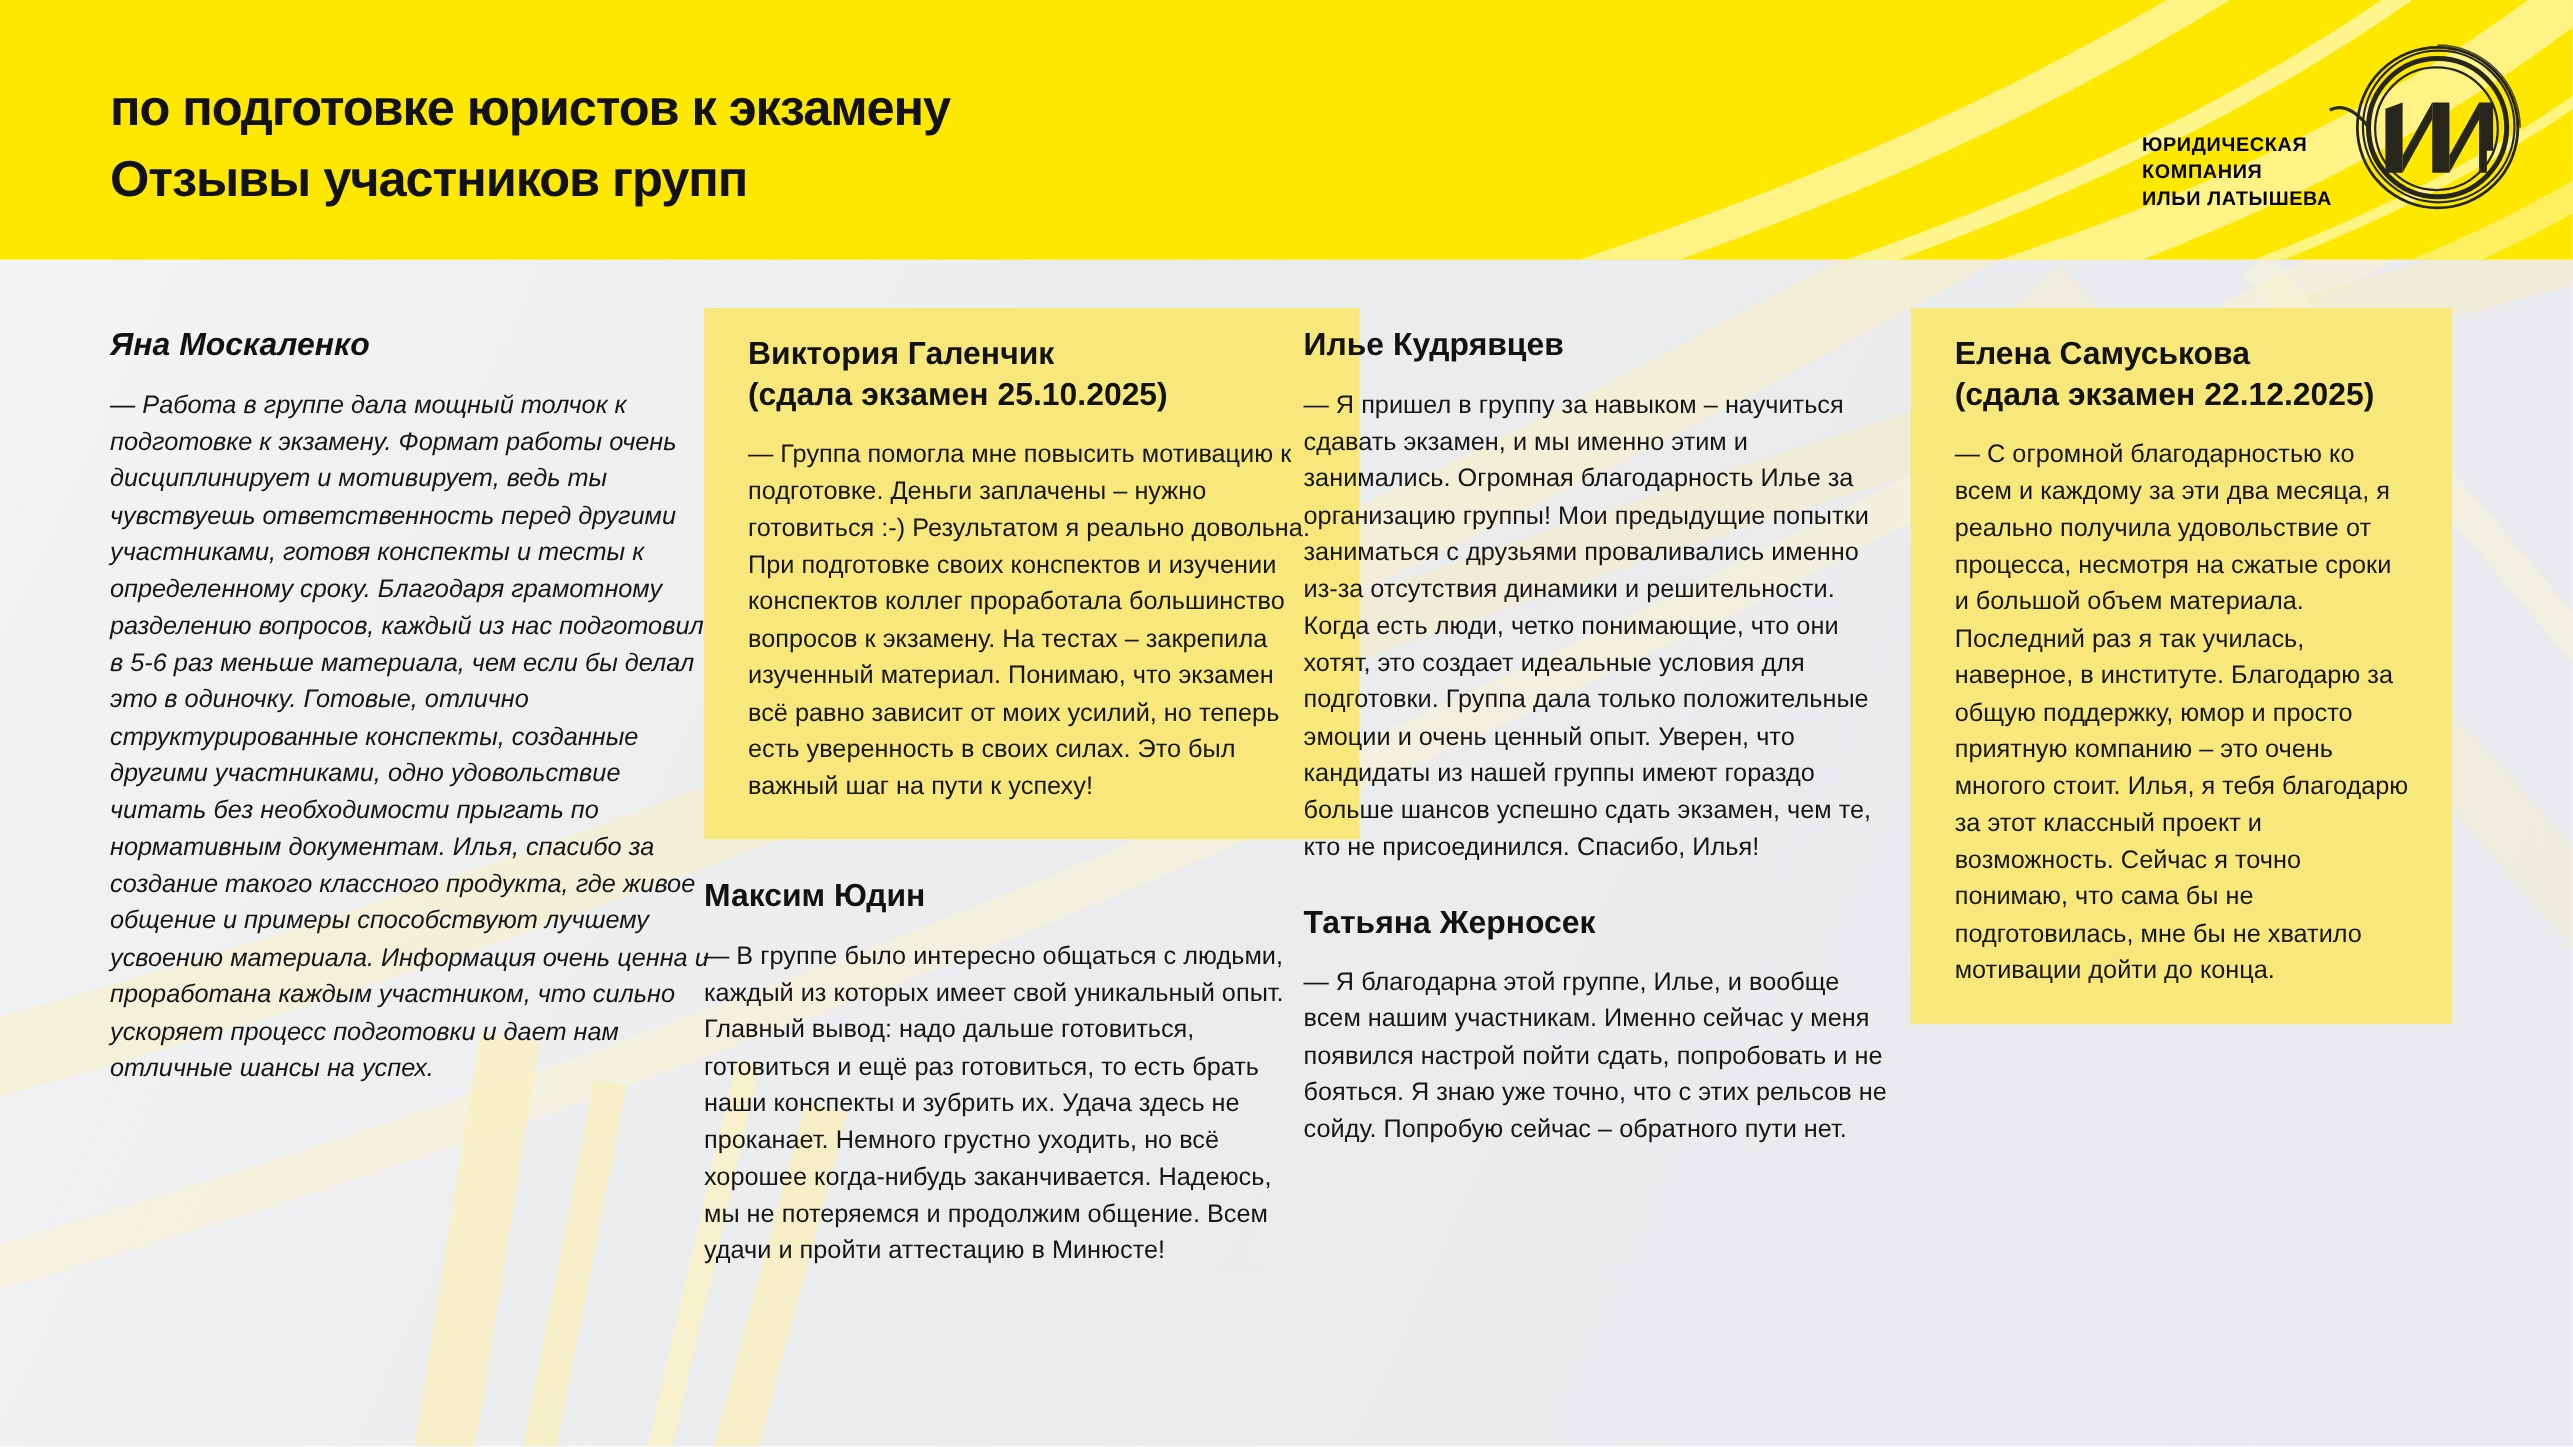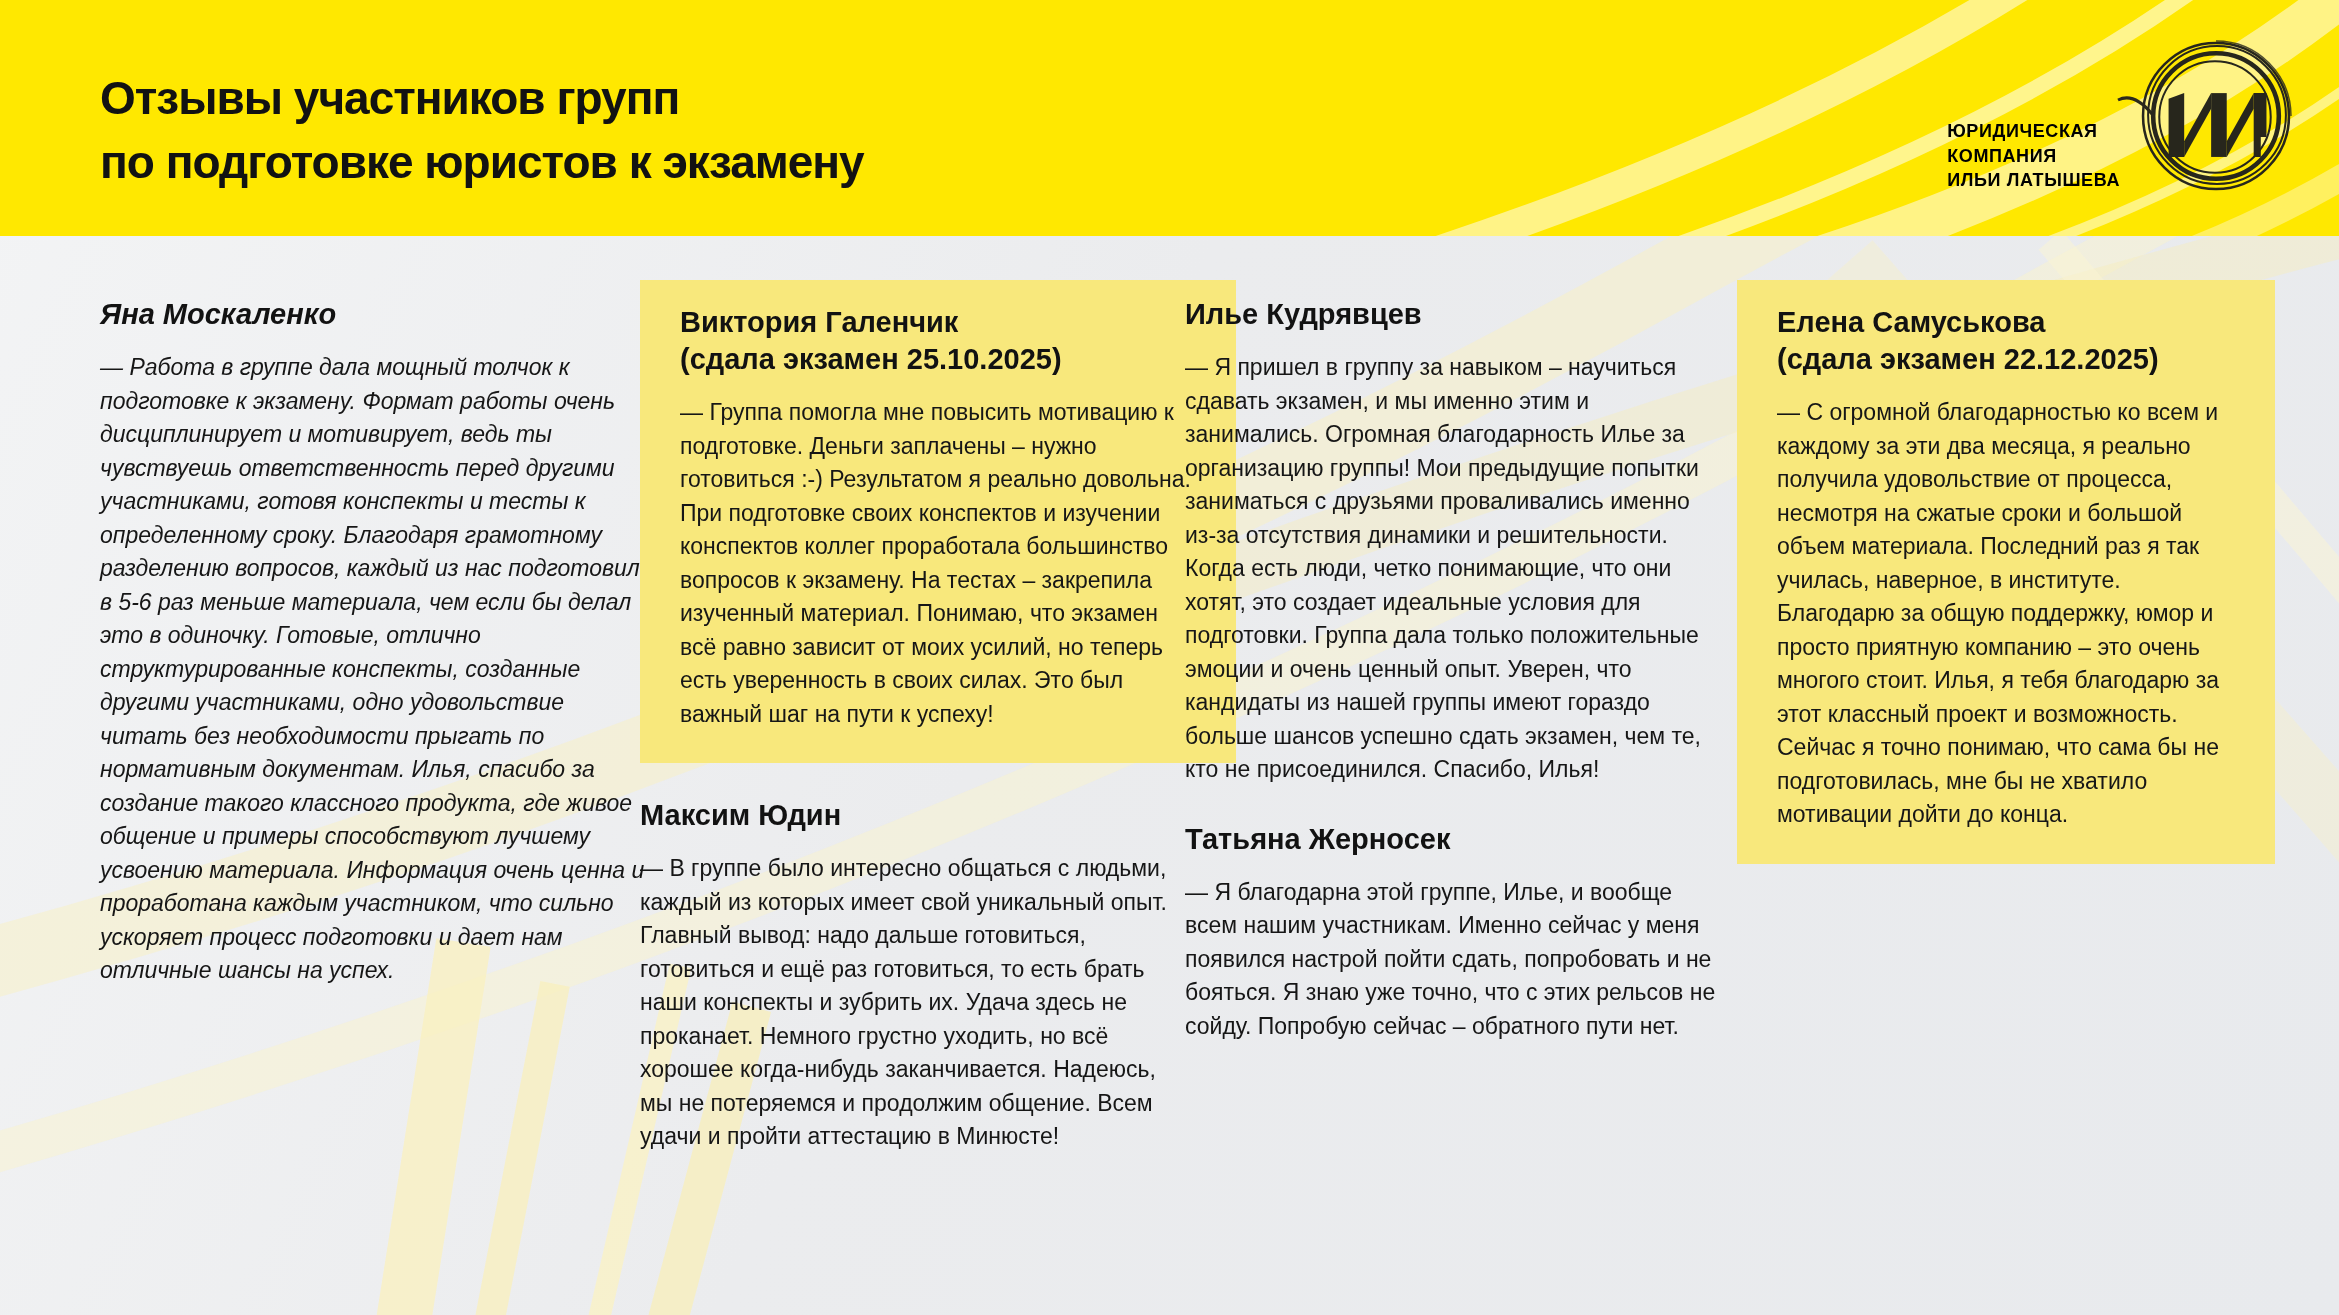--- a/index.html
+++ b/index.html
@@ -38,21 +38,21 @@
   .col2 { left: 640px;  top: 280px; width: 540px; }
   .col3 { left: 1185px; top: 296px; width: 535px; }
   .col4 { left: 1737px; top: 280px; width: 503px; }
   .block { margin: 0 0 34px 0; }
   .block.highlight {
     background: #f8e87c;
     padding: 24px 38px 32px 40px;
     box-sizing: border-box;
   }
   .col2 .block.highlight { width: 596px; }
-  .col4 .block.highlight { width: 538px; }
+  .col4 .block.highlight { width: 492px; }
   .person-name {
     font-size: 29px; font-weight: bold; color: #121212;
     line-height: 37px; margin: 0 0 18px 0;
   }
   .person-name .sub { display: block; }
   .t-text {
     font-size: 23px; color: #161616; line-height: 33.5px; margin: 0;
   }
 </style>
 </head>
@@ -78,22 +78,22 @@
     <svg class="header-swoosh" viewBox="0 0 2339 236" preserveAspectRatio="none" aria-hidden="true">
       <path d="M 1280 300 Q 1800 150 2120 -80" fill="none" stroke="#fff59e" stroke-width="30" opacity="0.85"></path>
       <path d="M 1430 320 Q 1960 180 2260 -60" fill="none" stroke="#ffffff" stroke-width="16" opacity="0.55"></path>
       <path d="M 1560 330 Q 2080 210 2360 -20" fill="none" stroke="#fff8bd" stroke-width="44" opacity="0.7"></path>
       <path d="M 1700 340 Q 2180 240 2420 30" fill="none" stroke="#ffffff" stroke-width="10" opacity="0.5"></path>
       <path d="M 1840 350 Q 2260 270 2480 80" fill="none" stroke="#fff59e" stroke-width="26" opacity="0.6"></path>
       <path d="M 2118 100 q 16 -8 34 14" fill="none" stroke="#2b2a1c" stroke-width="3"></path>
     </svg>
 
     <div class="title-wrap">
+      <span class="title-line">по подготовке юристов к экзамену</span>
       <span class="title-line">Отзывы участников групп</span>
-      <span class="title-line">по подготовке юристов к экзамену</span>
     </div>
 
     <div class="logo-text">
       <span>ЮРИДИЧЕСКАЯ</span><br>
       <span>КОМПАНИЯ</span><br>
       <span>ИЛЬИ ЛАТЫШЕВА</span>
     </div>
 
     <svg class="logo-circle" viewBox="0 0 150 150" aria-hidden="true">
       <g fill="none" stroke="#27261c">

